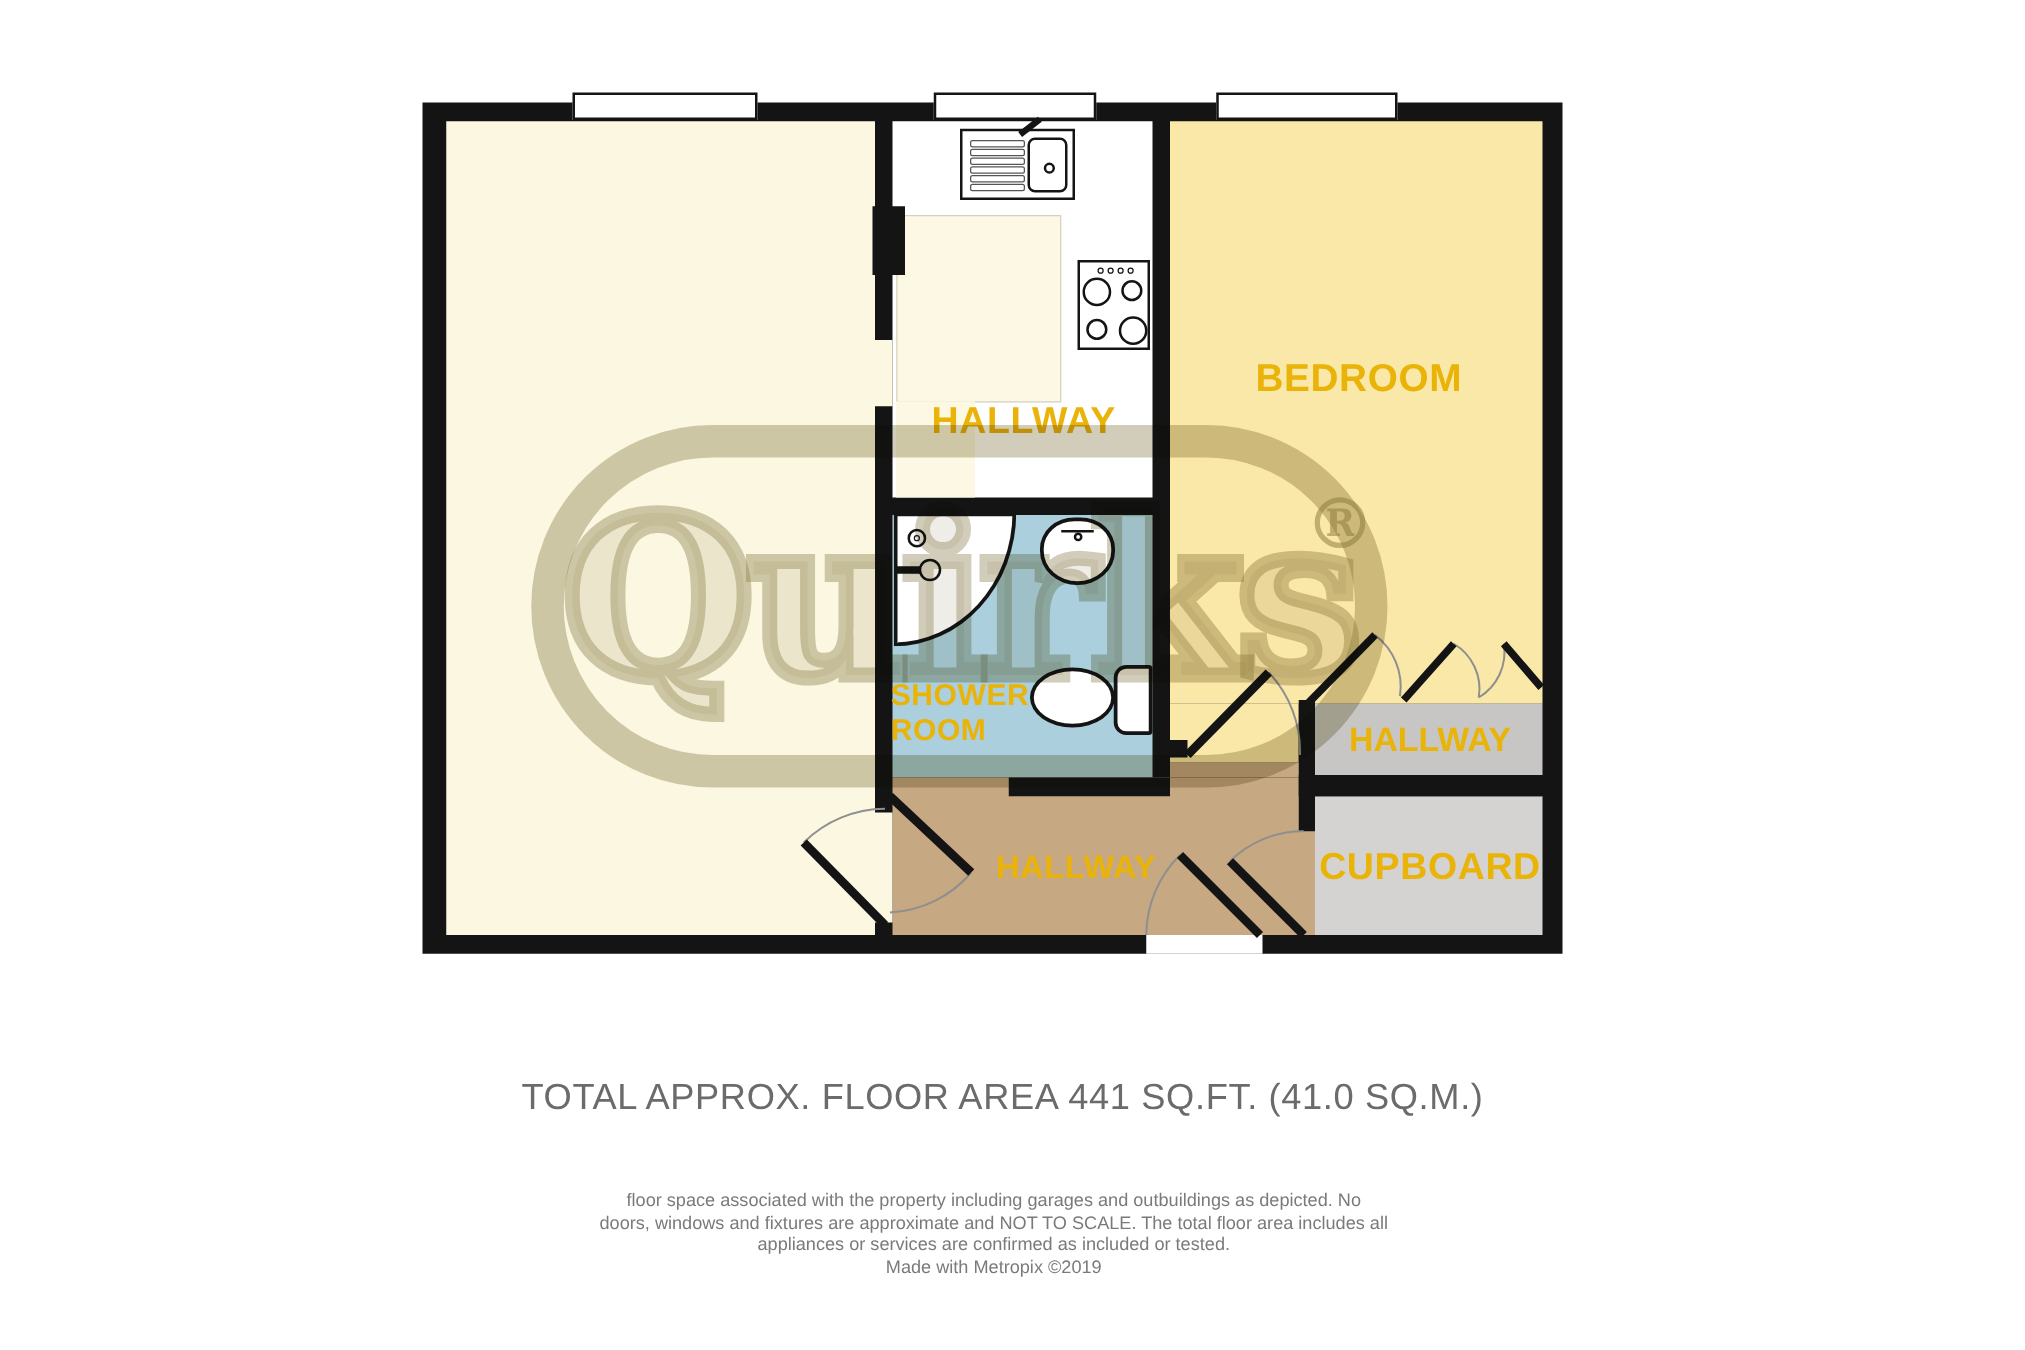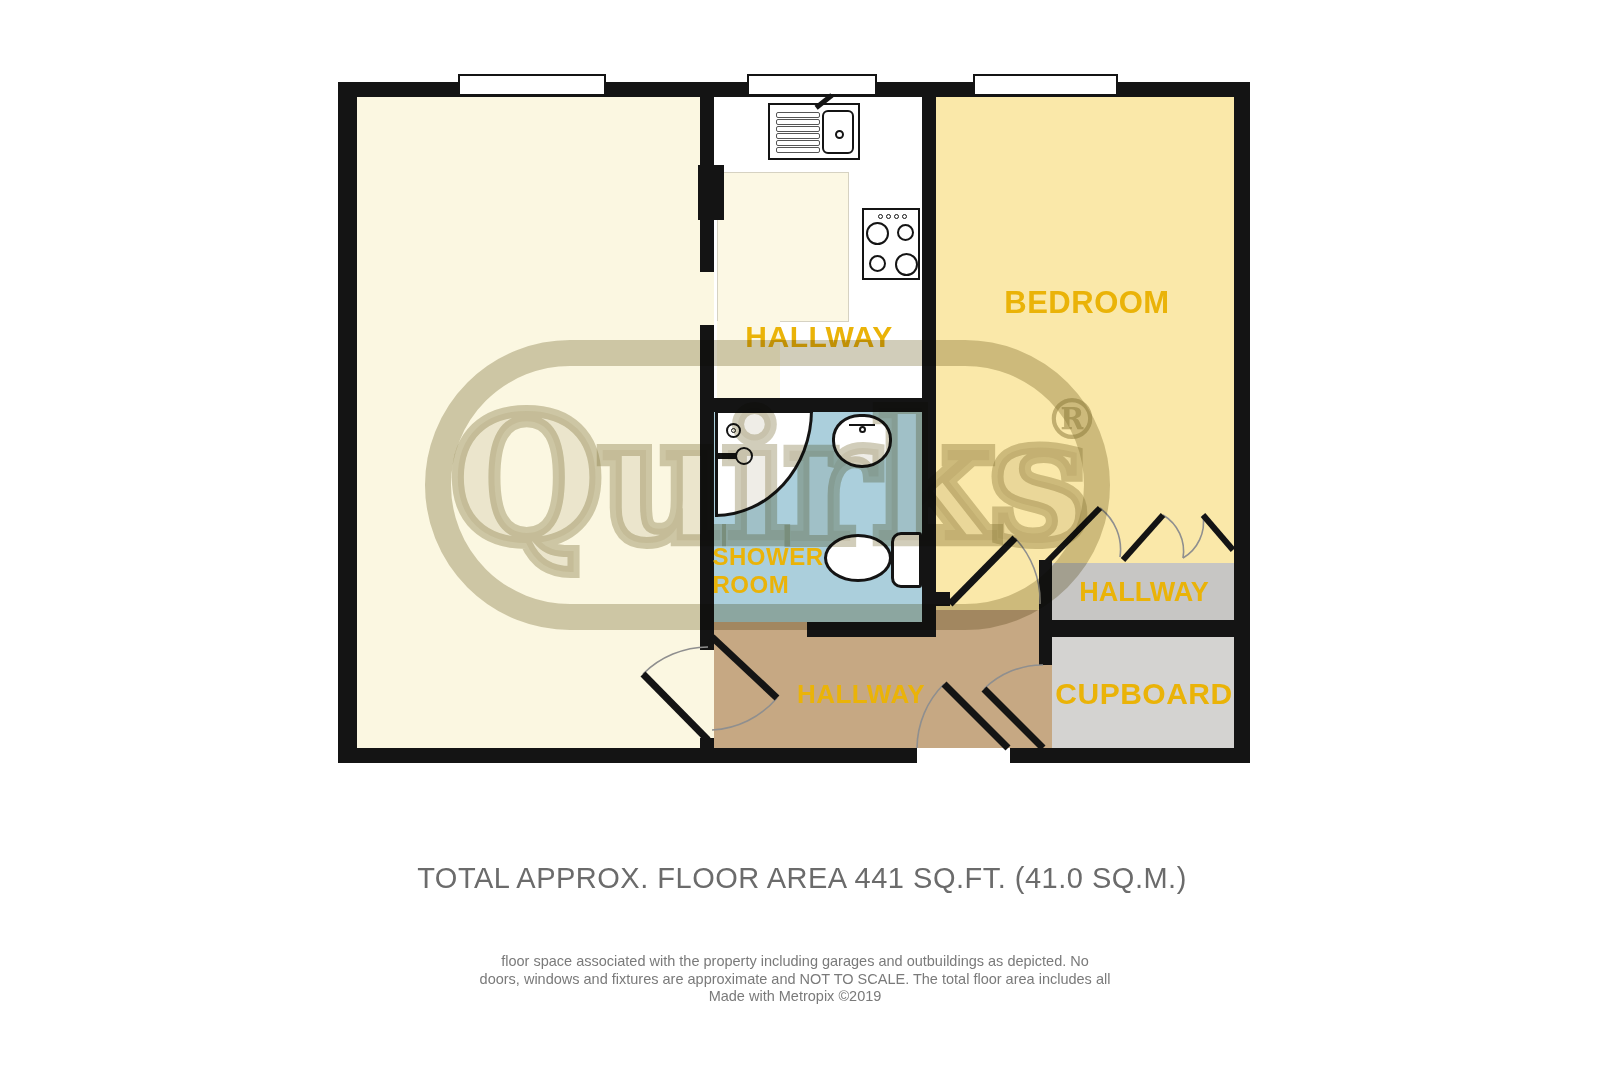--- a/index.html
+++ b/index.html
@@ -151,16 +151,17 @@
   <div id="watermark">
     <div id="wm-box"></div>
     <div id="wm-text">Quirks</div>
     <div id="wm-reg">®</div>
   </div>
 
   <div id="area-title">TOTAL APPROX. FLOOR AREA 441 SQ.FT. (41.0 SQ.M.)</div>
   <div id="disclaimer">
     <div>floor space associated with the property including garages and outbuildings as depicted. No</div>
     <div>doors, windows and fixtures are approximate and NOT TO SCALE. The total floor area includes all</div>
+    <div>appliances or services are confirmed as included or tested.</div>
     <div>Made with Metropix ©2019</div>
   </div>
 
 </div>
 
 </body></html>

